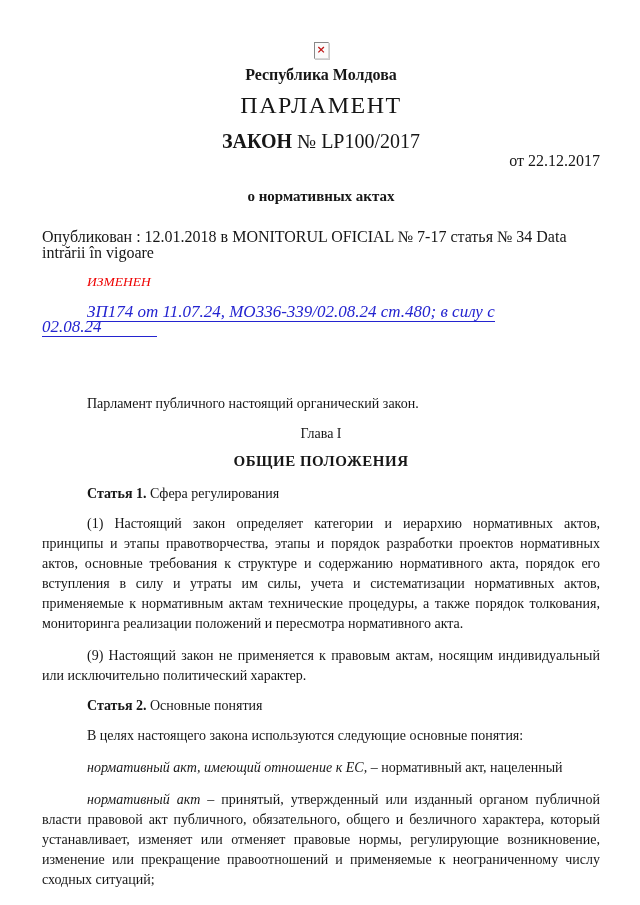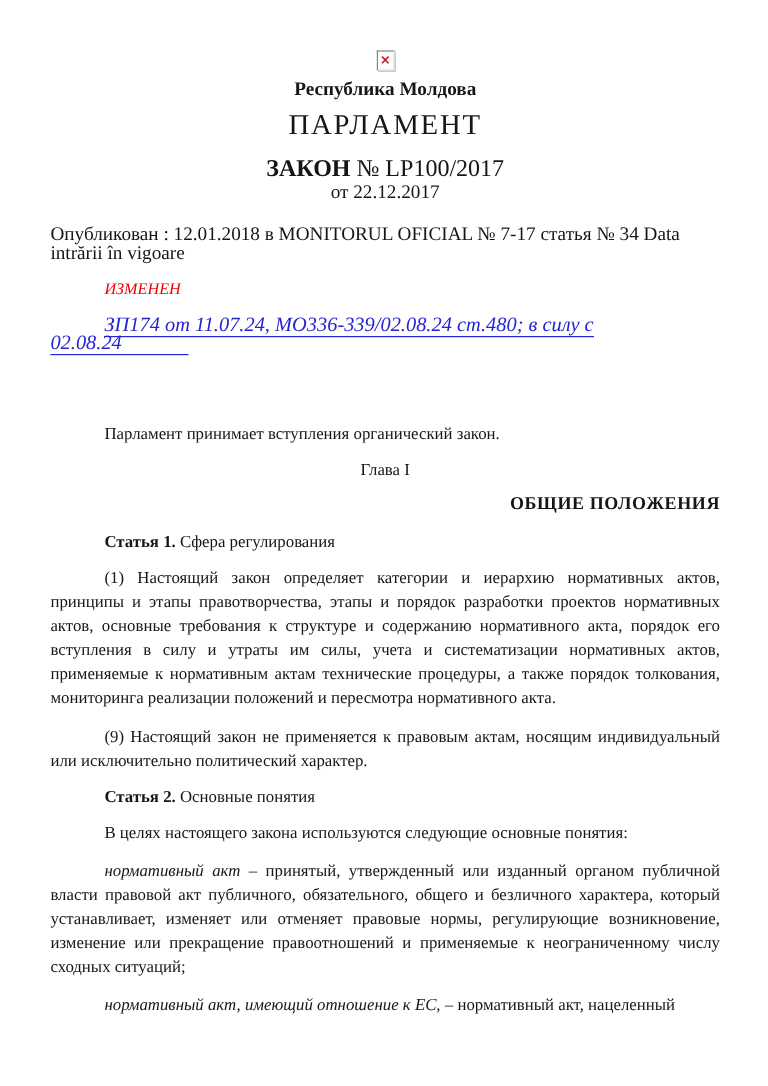--- a/index.html
+++ b/index.html
@@ -34,79 +34,80 @@
     vertical-align:top;
   }
   .broken-img .bx{
     display:block;color:#c01818;font-size:11px;line-height:14px;
     font-weight:bold;font-family:"DejaVu Sans",sans-serif;
   }
 
   .country{font-size:16px;line-height:13px;font-weight:bold;margin-bottom:13px;}
   .parliament{font-size:24px;line-height:22px;letter-spacing:1.5px;margin-bottom:16px;}
   .law-line{font-size:20px;line-height:19px;}
-  .law-date{font-size:16px;line-height:19px;margin-bottom:18px;}
+  .law-date{font-size:16px;line-height:19px;margin-bottom:18px;text-align:right;}
   .law-title{font-size:15px;line-height:17px;font-weight:bold;margin-bottom:24px;}
 
   .published{font-size:16px;line-height:16px;margin-bottom:13px;}
   .amended{
     font-size:13.5px;line-height:15px;color:var(--amended-red);
     font-style:italic;text-indent:45px;margin-bottom:15px;
   }
   .amend-link-row{font-size:17px;line-height:15px;text-indent:45px;}
   .amend-link{
     color:var(--link-blue);font-style:italic;text-decoration:none;
     border-bottom:1px solid currentColor;padding-right:55px;
   }
   .spacer{height:60px;}
 
   p{margin:0 0 12px 0;}
   .indent{text-indent:45px;}
   .just{text-align:justify;text-indent:45px;}
   .chapter{font-weight:normal;font-size:14px;line-height:15px;margin-bottom:12px;}
-  .chapter-title{font-weight:bold;font-size:15px;line-height:16px;letter-spacing:.5px;margin-bottom:17px;text-align:right;}
+  .chapter-title{font-weight:bold;font-size:15px;line-height:16px;letter-spacing:.5px;margin-bottom:17px;}
   .article-head{text-indent:45px;line-height:15px;margin-bottom:13px;}
 </style>
 </head>
 <body>
 
 <div class="doc">
 
   <div class="center icon-row">
     <span class="broken-img"><span class="bx">×</span></span>
   </div>
 
   <div class="center country">Республика Молдова</div>
 
   <div class="center parliament">ПАРЛАМЕНТ</div>
 
   <div class="center law-line"><span class="b">ЗАКОН</span> <span>№ LP100/2017</span></div>
   <div class="center law-date">от 22.12.2017</div>
 
+  <div class="center law-title">о нормативных актах</div>
 
   <div class="published">Опубликован : 12.01.2018 в MONITORUL OFICIAL № 7-17 статья № 34 Data intrării în vigoare</div>
 
   <div class="amended">ИЗМЕНЕН</div>
 
   <div class="amend-link-row"><a class="amend-link" href="#">ЗП174 от 11.07.24, МО336-339/02.08.24 ст.480; в силу с 02.08.24</a></div>
 
   <div class="spacer"></div>
 
-  <p class="indent">Парламент принимает вступления органический закон.</p>
+  <p class="indent">Парламент публичного настоящий органический закон.</p>
 
   <div class="center chapter">Глава I</div>
   <div class="center chapter-title">ОБЩИЕ ПОЛОЖЕНИЯ</div>
 
   <p class="article-head"><span class="b">Статья 1.</span> <span>Сфера регулирования</span></p>
 
   <p class="just">(1) Настоящий закон определяет категории и иерархию нормативных актов, принципы и этапы правотворчества, этапы и порядок разработки проектов нормативных актов, основные требования к структуре и содержанию нормативного акта, порядок его вступления в силу и утраты им силы, учета и систематизации нормативных актов, применяемые к нормативным актам технические процедуры, а также порядок толкования, мониторинга реализации положений и пересмотра нормативного акта.</p>
 
   <p class="just">(9) Настоящий закон не применяется к правовым актам, носящим индивидуальный или исключительно политический характер.</p>
 
   <p class="article-head"><span class="b">Статья 2.</span> <span>Основные понятия</span></p>
 
   <p class="indent">В целях настоящего закона используются следующие основные понятия:</p>
 
+  <p class="just"><span class="i">нормативный акт, имеющий отношение к ЕС,</span><span> – нормативный акт, нацеленный</span></p>
+
   <p class="just"><span class="i">нормативный акт</span><span> – принятый, утвержденный или изданный органом публичной власти правовой акт публичного, обязательного, общего и безличного характера, который устанавливает, изменяет или отменяет правовые нормы, регулирующие возникновение, изменение или прекращение правоотношений и применяемые к неограниченному числу сходных ситуаций;</span></p>
-
-  <p class="just"><span class="i">нормативный акт, имеющий отношение к ЕС,</span><span> – нормативный акт, нацеленный</span></p>
 
 </div>
 
 </body></html>

